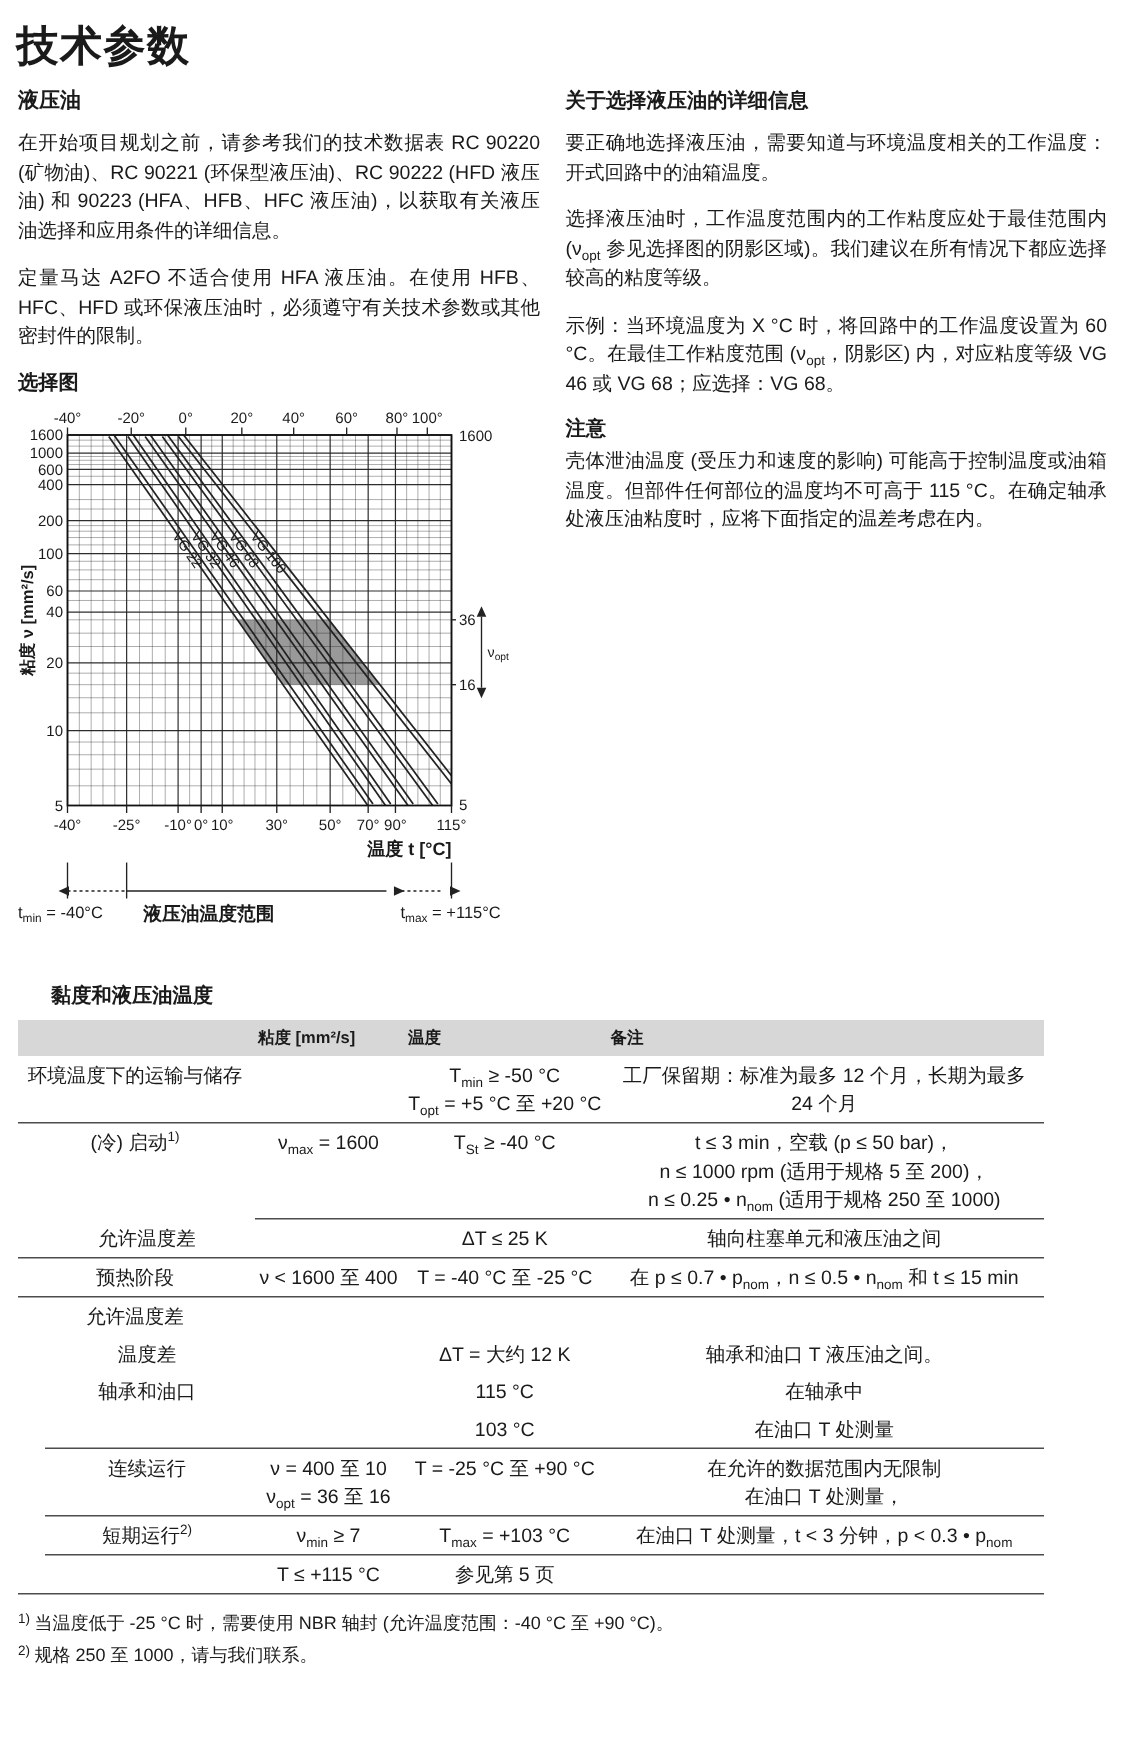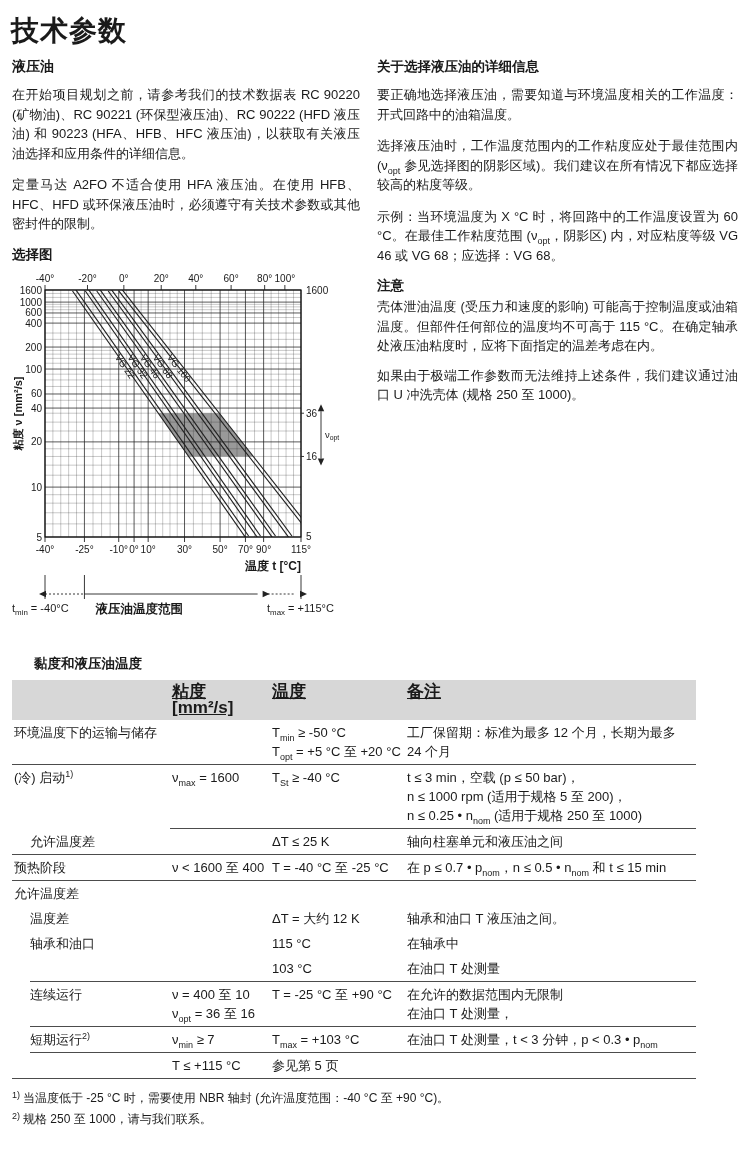--- a/index.html
+++ b/index.html
@@ -9,24 +9,24 @@
   .col-left{position:absolute;left:12px;top:58px;width:348px;}
   .col-right{position:absolute;left:377px;top:58px;width:361px;}
   .sec{font-size:14px;font-weight:bold;margin:0 0 9px 0;}
   .sec2{font-size:13.5px;font-weight:bold;margin:0 0 2px 0;}
   p.body{font-size:13px;line-height:19.5px;margin:0 0 12px 0;text-align:justify;}
   .chart-wrap{position:absolute;left:12px;top:272px;width:348px;height:352px;}
   #chart-svg text{fill:#1a1a1a;font-family:"Liberation Sans","DejaVu Sans",sans-serif;}
   .table-wrap{position:absolute;left:12px;top:655px;width:684px;}
   .table-title{font-size:13.5px;font-weight:bold;margin:0 0 7px 0;padding-left:22px;}
   .thead{display:grid;grid-template-columns:158px 100px 135px 1fr;background:#d7d7d7;
-         font-weight:bold;font-size:17px;text-decoration:underline;}
+         font-weight:bold;font-size:11px;}
   .thead>div{padding:4px 4px 4px 2px;line-height:16px;}
   .trow{display:grid;grid-template-columns:158px 100px 135px 1fr;font-size:13px;}
-  .cell{padding:3px 4px 3px 2px;line-height:19px;}
+  .cell{padding:3px 4px 3px 2px;line-height:19px;text-align:center;}
   .cell.ind{padding-left:18px;}
   .rule{border-bottom:1px solid #4c4c4c;height:0;}
   sup{font-size:9px;line-height:0;}
   sub{font-size:9px;line-height:0;}
   .fnotes{margin-top:8px;font-size:12px;line-height:17.5px;}
   .fnotes .fn-mark{font-size:9px;vertical-align:4px;margin-right:3px;}
 </style>
 </head>
 <body>
 
@@ -41,21 +41,20 @@
     <div class="sec2">选择图</div>
   </div>
 
   <div class="col-right">
     <div class="sec" style="font-size:13.5px">关于选择液压油的详细信息</div>
     <p class="body">要正确地选择液压油，需要知道与环境温度相关的工作温度：开式回路中的油箱温度。</p>
     <p class="body">选择液压油时，工作温度范围内的工作粘度应处于最佳范围内 (ν<sub>opt</sub> 参见选择图的阴影区域)。我们建议在所有情况下都应选择较高的粘度等级。</p>
     <p class="body">示例：当环境温度为 X °C 时，将回路中的工作温度设置为 60 °C。在最佳工作粘度范围 (ν<sub>opt</sub>，阴影区) 内，对应粘度等级 VG 46 或 VG 68；应选择：VG 68。</p>
     <div class="sec2">注意</div>
     <p class="body" style="margin-bottom:10px">壳体泄油温度 (受压力和速度的影响) 可能高于控制温度或油箱温度。但部件任何部位的温度均不可高于 115 °C。在确定轴承处液压油粘度时，应将下面指定的温差考虑在内。</p>
-    <p class="body">如果由于极端工作参数而无法维持上述条件，我们建议通过油口 U 冲洗壳体 (规格 250 至 1000)。</p>
   </div>
 
   <div class="chart-wrap">
     <svg id="chart-svg" width="348" height="352" viewBox="0 0 348 352">
         <defs>
           <clipPath id="plotclip">
             <rect x="33" y="18" width="256" height="247"></rect>
           </clipPath>
         </defs>
         <g clip-path="url(#plotclip)">

